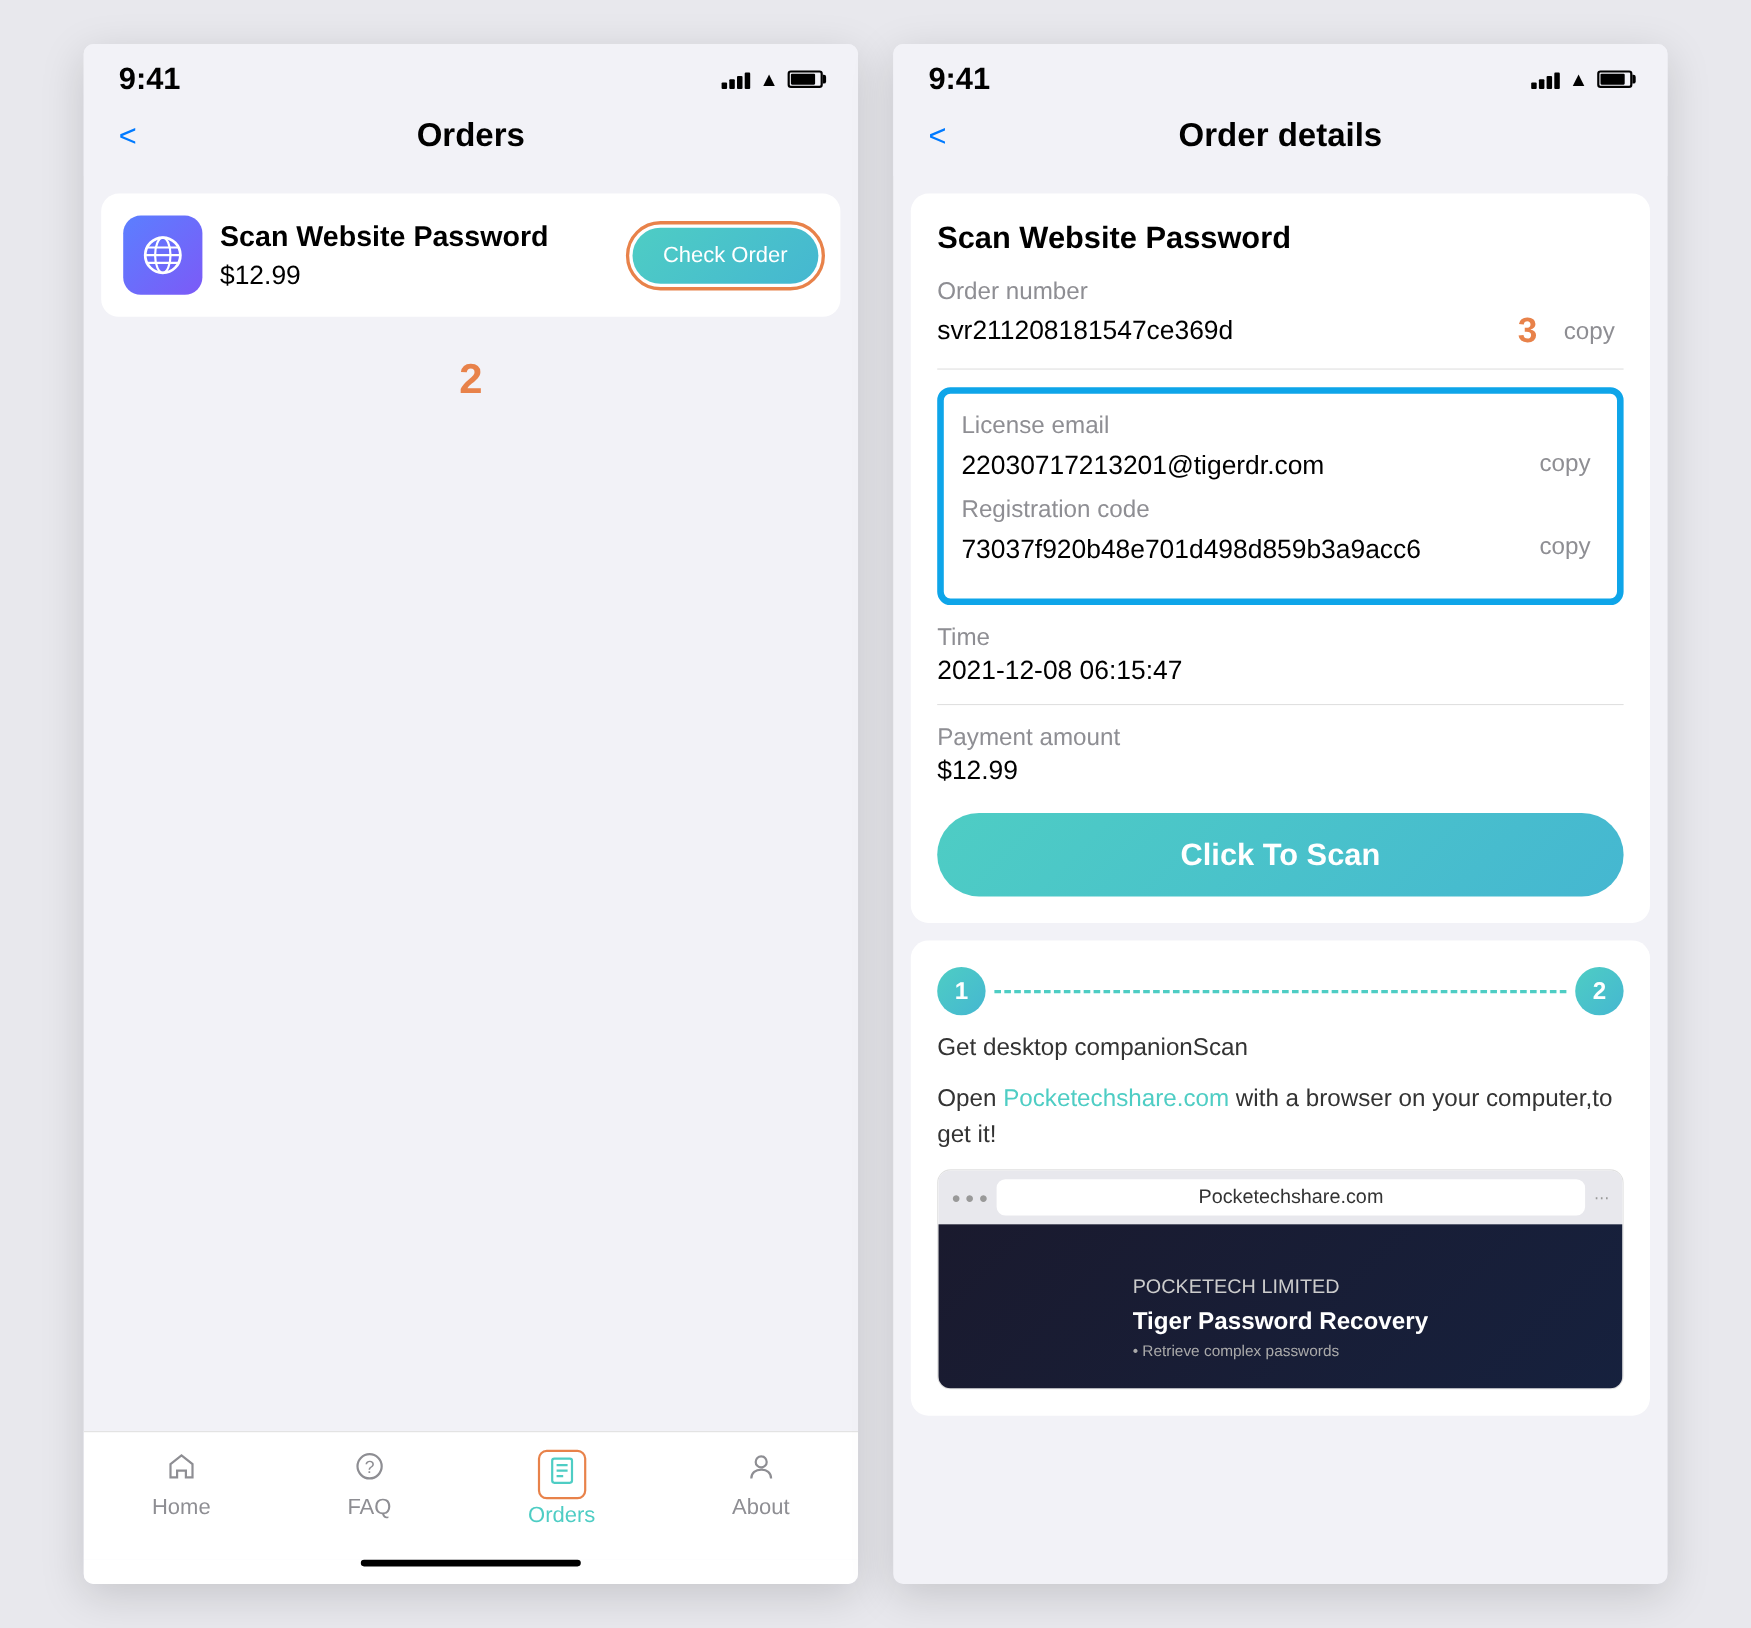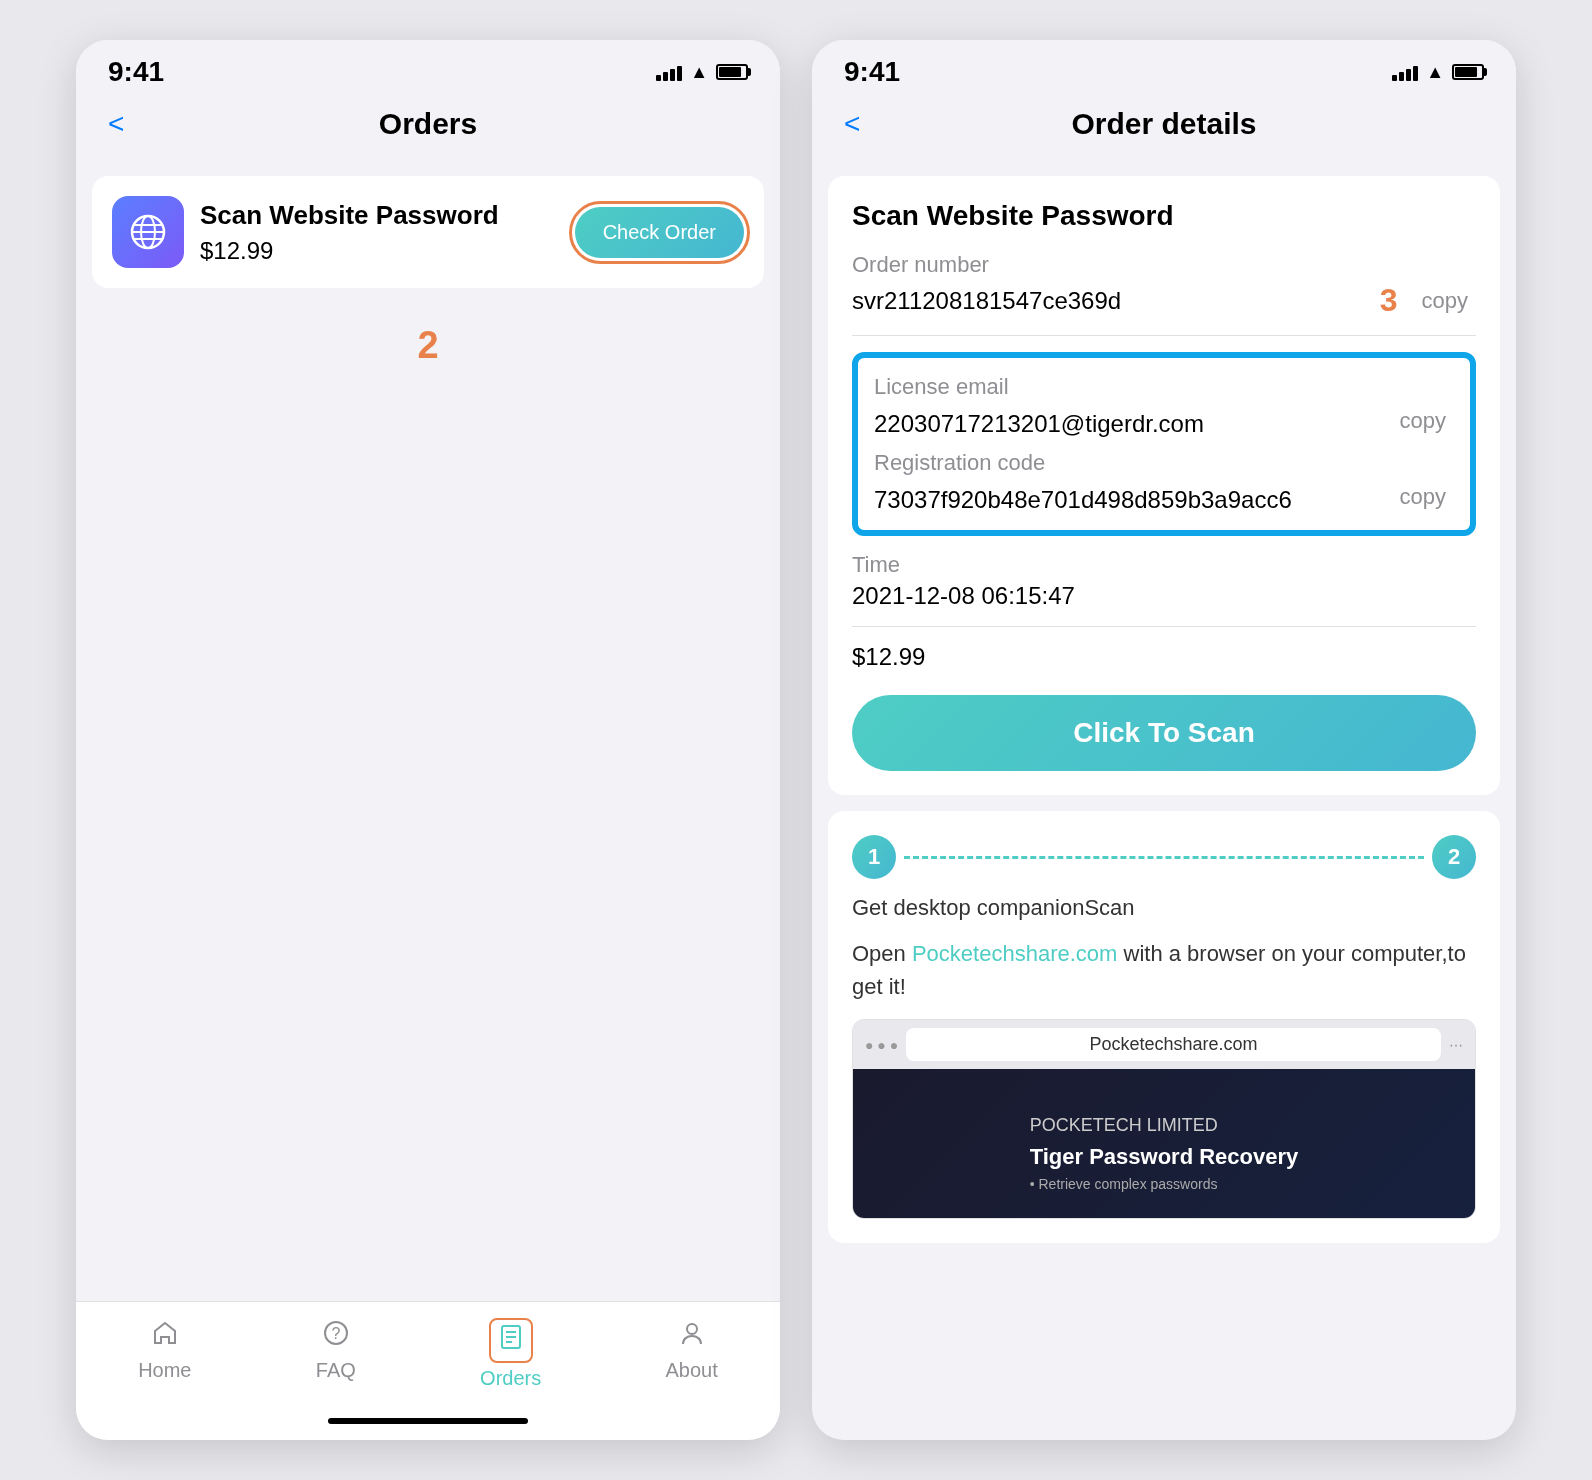--- a/index.html
+++ b/index.html
@@ -19,21 +19,21 @@
       height: 1480px;
       background: #e8e8ed;
       align-items: flex-start;
       justify-content: center;
       padding: 40px 60px;
     }
     .phone {
       width: 710px;
       height: 1400px;
       background: #f2f2f7;
-      border-radius: 32px;
+      border-radius: 9px;
       overflow: hidden;
       position: relative;
       box-shadow: 0 10px 40px rgba(0,0,0,0.15);
       margin: 0 16px;
       display: flex;
       flex-direction: column;
     }
 
     
     .status-bar {
@@ -527,36 +527,37 @@
         <hr class="separator-line">
 
         
         <div class="license-box">
           <div class="license-label">License email</div>
           <div class="license-value-row">
             <span class="license-value">22030717213201@tigerdr.com</span>
             <span class="copy-btn">copy</span>
           </div>
           <div class="license-label">Registration code</div>
-          <div class="license-value-row" style="margin-bottom:0">
+          <div class="license-value-row" style="margin-bottom:14px">
             <span class="license-value">73037f920b48e701d498d859b3a9acc6</span>
             <span class="copy-btn">copy</span>
           </div>
         </div>
 
         
         <div class="detail-row">
           <div class="detail-label">Time</div>
           <div class="detail-value">2021-12-08 06:15:47</div>
         </div>
 
         <hr class="separator-line">
 
         
         <div class="detail-row">
+          <div class="detail-label">Payment amount</div>
           <div class="detail-value">$12.99</div>
         </div>
 
         
         <button class="scan-btn">Click To Scan</button>
       </div>
 
       <div class="software-section">
 
         <div class="steps-row">

